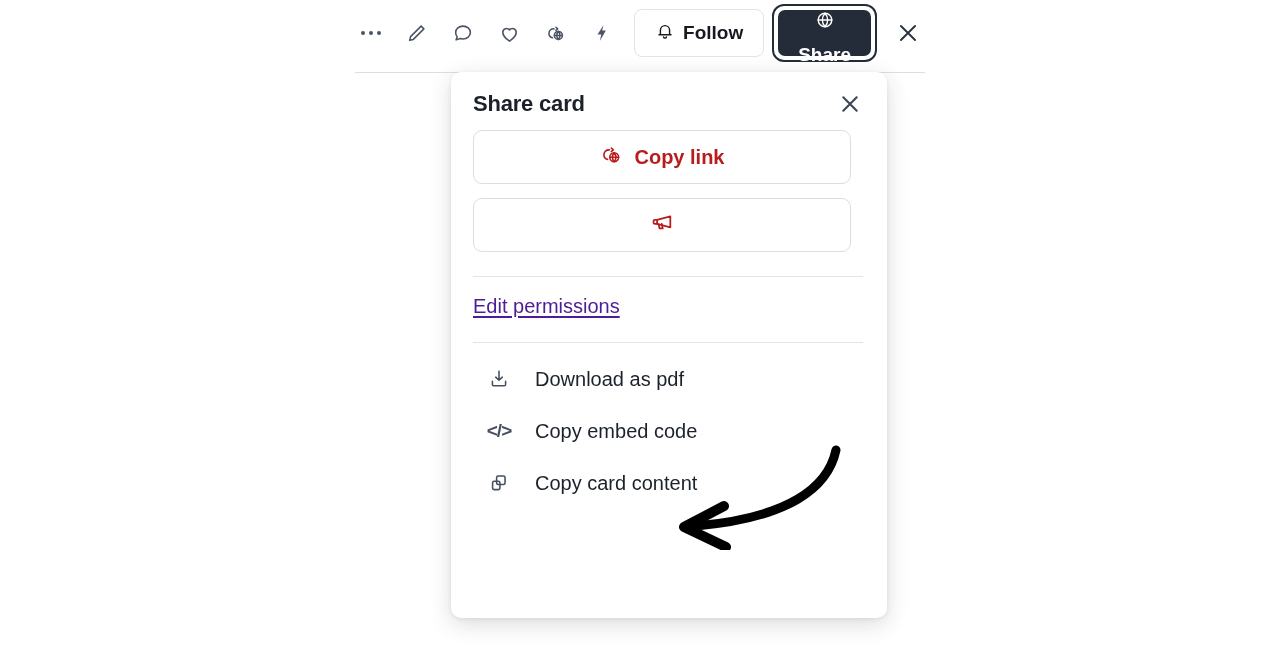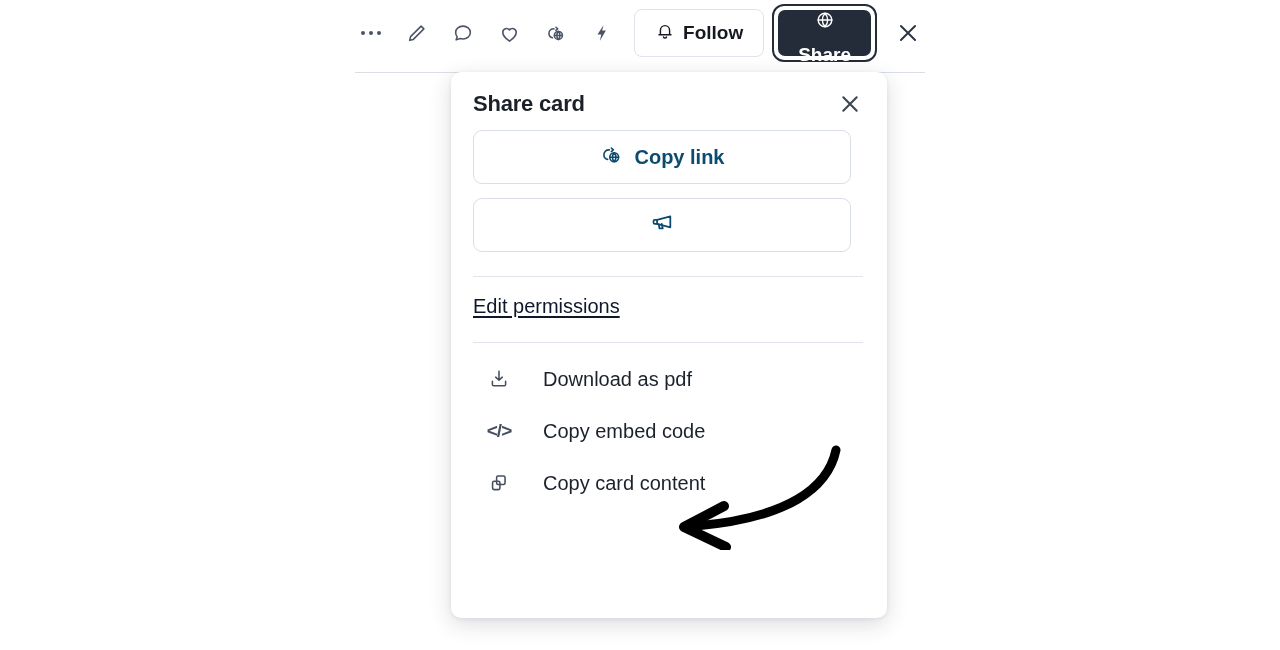--- a/index.html
+++ b/index.html
@@ -164,21 +164,21 @@
     align-items: center;
     justify-content: center;
     gap: 11px;
     width: 378px;
     height: 54px;
     border: 1px solid #d9dee6;
     border-radius: 9px;
     background: #ffffff;
     font-size: 20px;
     font-weight: bold;
-    color: #0c4a6e;
+    color: #b91c1c;
     cursor: pointer;
     box-sizing: border-box;
     font-family: "Liberation Sans", sans-serif;
     margin-top: 14px;
   }
   .action-btn:first-of-type { margin-top: 12px; }
 
   .hr {
     width: 390px;
     height: 1px;
@@ -188,39 +188,39 @@
 
   .visible-text {
     font-size: 20px;
     color: #20262f;
     margin-top: 22px;
   }
   .edit-link {
     display: inline-block;
     margin-top: 18px;
     font-size: 20px;
-    color: #0f172a;
+    color: #4c1d95;
     text-decoration: underline;
     text-underline-offset: 3px;
     cursor: pointer;
   }
 
   .more-title {
     font-size: 20px;
     font-weight: bold;
     color: #222a37;
     margin-top: 26px;
   }
   .more-list {
     margin-top: 10px;
   }
   .more-item {
     display: flex;
     align-items: center;
-    gap: 32px;
+    gap: 24px;
     height: 52px;
     padding-left: 14px;
     font-size: 20px;
     color: #1c222c;
     cursor: pointer;
     box-sizing: border-box;
   }
   .more-item .mi-icon {
     width: 24px;
     height: 24px;

